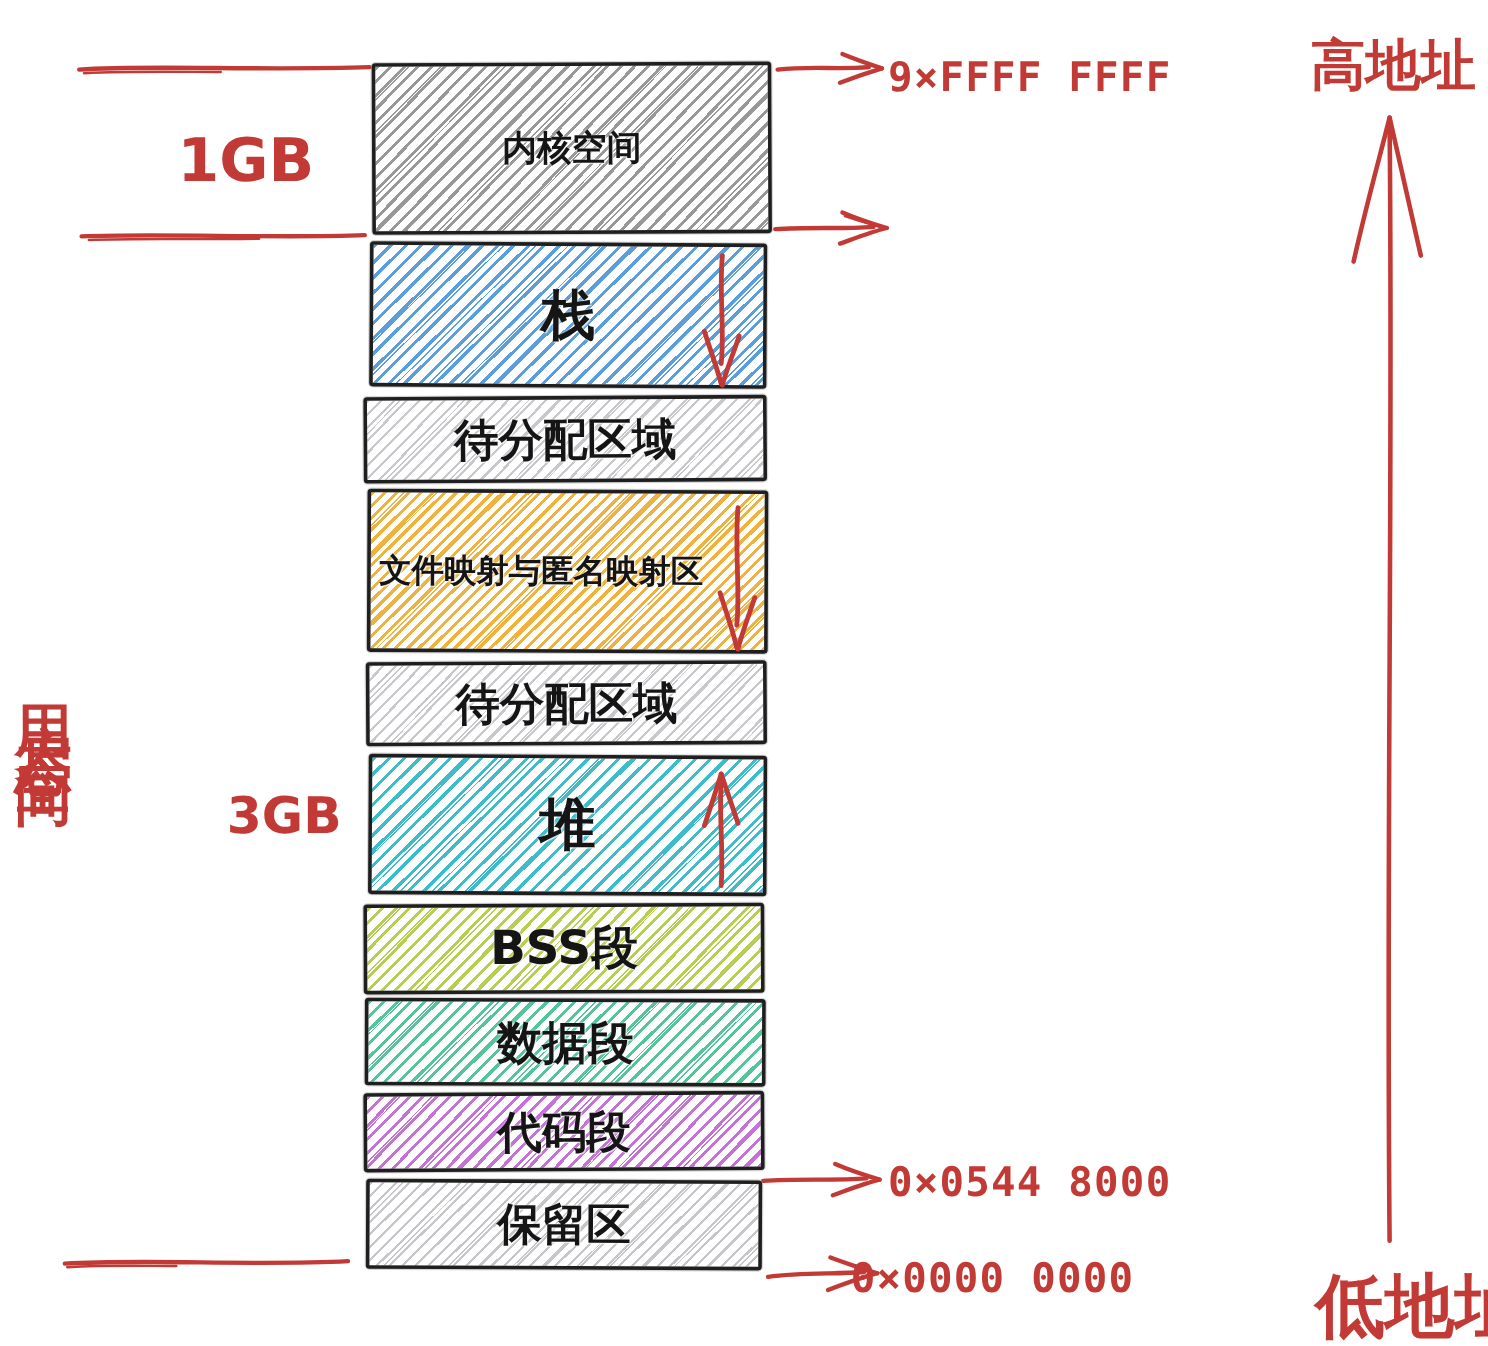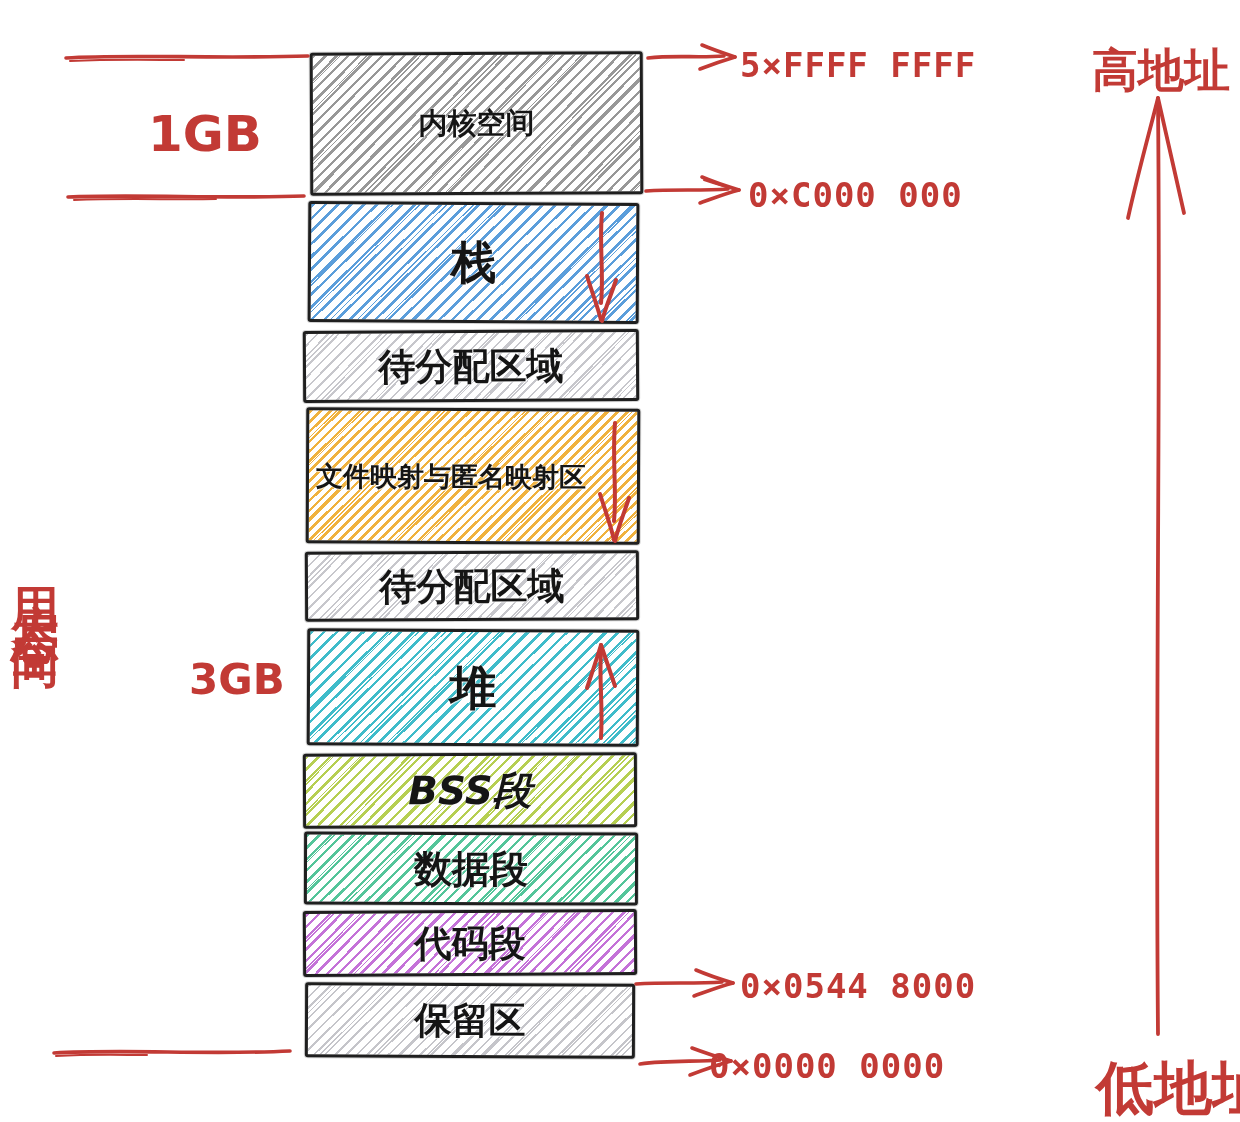--- a/index.html
+++ b/index.html
@@ -77,21 +77,21 @@
   <div class="seg" style="left: 307px; top: 629px; width: 332px; height: 117px; transform: rotate(0.3deg); --w: 2.6px; --g: 9px; --c: #3fbcca;">
     <span class="lbl" style="font-size:47px;">堆</span>
   </div>
   <svg class="red" style="left:578px;top:640px;" width="44" height="102" viewBox="0 0 44 102">
     <path d="M23,98 C25,65 21,40 23,12" stroke-width="4"></path>
     <path d="M9,48 C14,33 19,18 23,5" stroke-width="4"></path>
     <path d="M37,46 C32,31 27,17 23,5" stroke-width="4"></path>
   </svg>
 
   <div class="seg" style="left: 303px; top: 753px; width: 334px; height: 75px; transform: rotate(-0.25deg); --w: 2.4px; --g: 8px; --c: #b6cf52;">
-    <span class="lbl" style="font-size:39px;font-style:italic;">BSS段</span>
+    <span class="lbl" style="font-size:39px;">BSS段</span>
   </div>
 
   <div class="seg" style="left: 304px; top: 832px; width: 334px; height: 73px; transform: rotate(0.2deg); --w: 2.4px; --g: 8px; --c: #54c59a;">
     <span class="lbl" style="font-size:38px;text-align:right;">数据段</span>
   </div>
 
   <div class="seg" style="left: 303px; top: 910px; width: 334px; height: 66px; transform: rotate(-0.35deg); --w: 2.4px; --g: 8px; --c: #c472d8;">
     <span class="lbl" style="font-size:37px;">代码段</span>
   </div>
 
@@ -132,26 +132,25 @@
     <path d="M2,17 C32,15 62,17 88,15" stroke-width="3.6"></path>
     <path d="M62,3 C76,9 89,13 99,16" stroke-width="3.6"></path>
     <path d="M60,29 C74,24 87,19 99,16" stroke-width="3.6"></path>
   </svg>
   <svg class="red" style="left:638px;top:1044px;" width="96" height="34" viewBox="0 0 96 34">
     <path d="M2,20 C30,16 58,18 82,16" stroke-width="3.6"></path>
     <path d="M54,4 C70,10 83,14 93,17" stroke-width="3.6"></path>
     <path d="M52,31 C68,25 82,20 93,17" stroke-width="3.6"></path>
   </svg>
 
-  <div class="addr" style="left:740px;top:45px;">5×FFFF FFFF</div>
-  <div class="addr" style="left:748px;top:175px;">0×C000 000</div>
+  <div class="addr" style="left:740px;top:45px;">9×FFFF FFFF</div>
   <div class="addr" style="left:740px;top:966px;">0×0544 8000</div>
   <div class="addr" style="left:709px;top:1046px;">0×0000 0000</div>
 
-  <div class="red-text" style="left:1092px;top:24px;font-size:46px;margin-top:16px;">高地址</div>
+  <div class="red-text" style="left:1092px;top:24px;font-size:46px;">高地址</div>
   <svg class="red" style="left:1118px;top:88px;" width="80" height="950" viewBox="0 0 80 950">
     <path d="M40,946 C37,620 43,300 40,16" stroke-width="3.8"></path>
     <path d="M10,130 C20,85 32,42 40,10" stroke-width="3.8"></path>
     <path d="M66,125 C56,82 47,40 40,10" stroke-width="3.8"></path>
   </svg>
   <div class="red-text" style="left:1096px;top:1050px;font-size:58px;">低地址</div>
 
 </div>
 
 </body></html>

